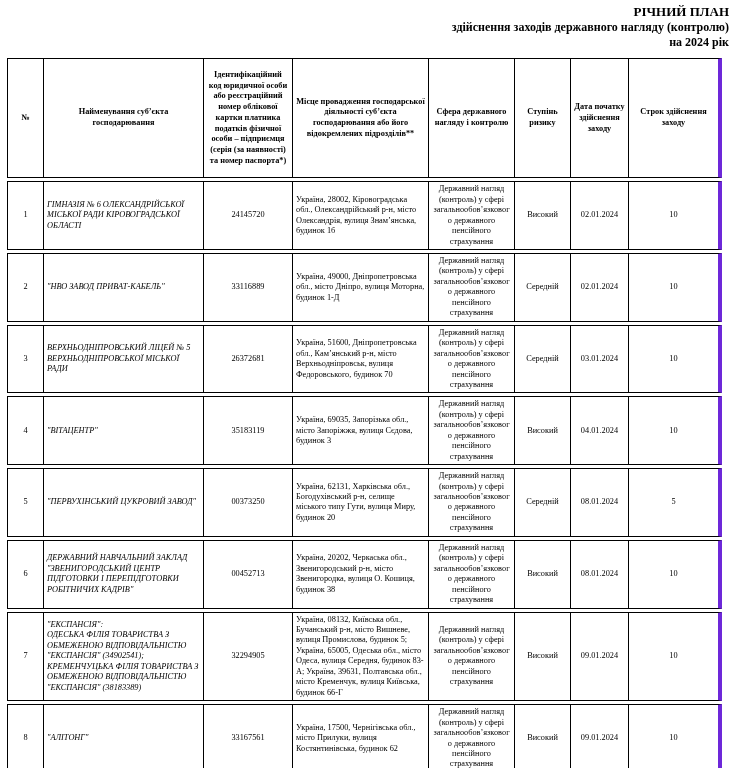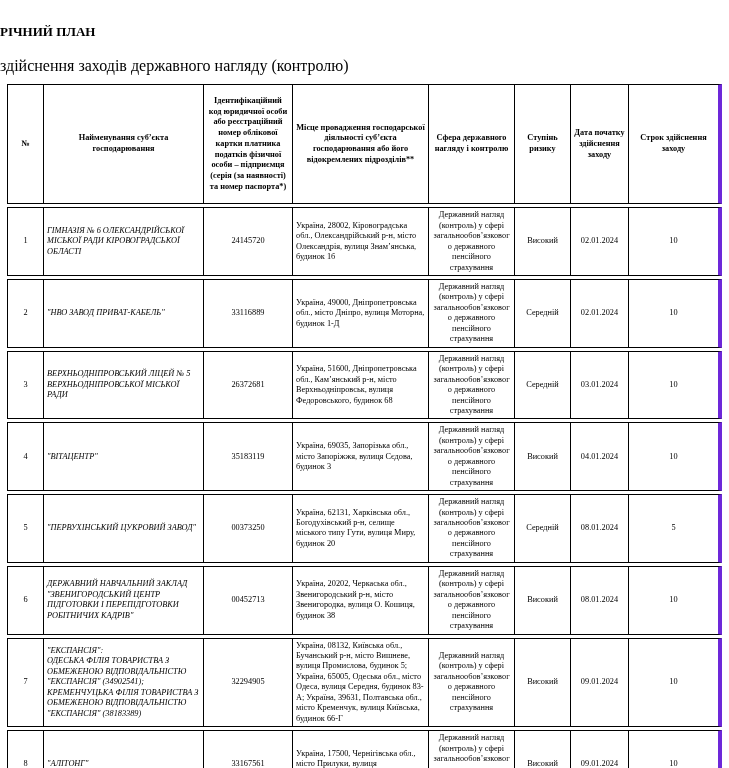--- a/index.html
+++ b/index.html
@@ -13,32 +13,31 @@
     overflow: hidden;
     font-family: "Liberation Serif", serif;
     color: #000;
   }
   .page {
     width: 729px;
     height: 768px;
     position: relative;
   }
   .doc-title {
-    text-align: left;
-    padding-top: 24px;
+    text-align: right;
+    padding-top: 4px;
     line-height: 1.25;
   }
   .doc-title .t1 {
     font-size: 13px;
     font-weight: bold;
   }
   .doc-title .t2 {
-    font-size: 16px;
-    font-weight: normal;
-    margin-top: 16px;
+    font-size: 12px;
+    font-weight: bold;
   }
   table.plan {
     margin: 5px 0 0 7px;
     width: 715px;
     border-collapse: separate;
     border-spacing: 0 3px;
     table-layout: fixed;
   }
   table.plan th,
   table.plan td {
@@ -78,20 +77,21 @@
   }
 </style>
 </head>
 <body>
 
 <div class="page">
 
   <div class="doc-title">
     <div class="t1">РІЧНИЙ ПЛАН</div>
     <div class="t2">здійснення заходів державного нагляду (контролю)</div>
+    <div class="t2">на 2024 рік</div>
   </div>
 
   <table class="plan">
     <colgroup>
       <col style="width:36px">
       <col style="width:160px">
       <col style="width:89px">
       <col style="width:136px">
       <col style="width:86px">
       <col style="width:56px">
@@ -128,21 +128,21 @@
           <td class="c-address">Україна, 49000, Дніпропетровська обл., місто Дніпро, вулиця Моторна, будинок 1-Д</td>
           <td class="c-sphere">Державний нагляд (контроль) у сфері загальнообов’язкового державного пенсійного страхування</td>
           <td class="c-risk">Середній</td>
           <td class="c-date">02.01.2024</td>
           <td class="c-term">10</td>
         </tr>
         <tr>
           <td class="c-num">3</td>
           <td class="c-name">ВЕРХНЬОДНІПРОВСЬКИЙ ЛІЦЕЙ № 5 ВЕРХНЬОДНІПРОВСЬКОЇ МІСЬКОЇ РАДИ</td>
           <td class="c-code">26372681</td>
-          <td class="c-address">Україна, 51600, Дніпропетровська обл., Кам’янський р-н, місто Верхньодніпровськ, вулиця Федоровського, будинок 68</td>
+          <td class="c-address">Україна, 51600, Дніпропетровська обл., Кам’янський р-н, місто Верхньодніпровськ, вулиця Федоровського, будинок 70</td>
           <td class="c-sphere">Державний нагляд (контроль) у сфері загальнообов’язкового державного пенсійного страхування</td>
           <td class="c-risk">Середній</td>
           <td class="c-date">03.01.2024</td>
           <td class="c-term">10</td>
         </tr>
         <tr>
           <td class="c-num">4</td>
           <td class="c-name">"ВІТАЦЕНТР"</td>
           <td class="c-code">35183119</td>
           <td class="c-address">Україна, 69035, Запорізька обл., місто Запоріжжя, вулиця Сєдова, будинок 3</td>

